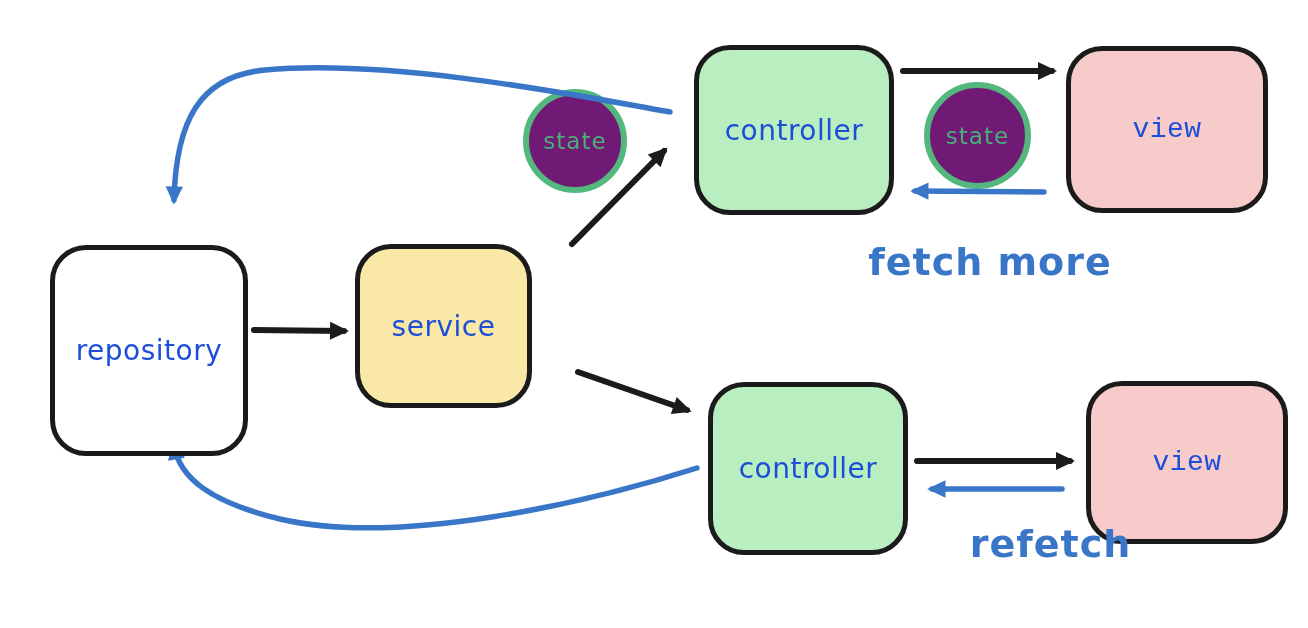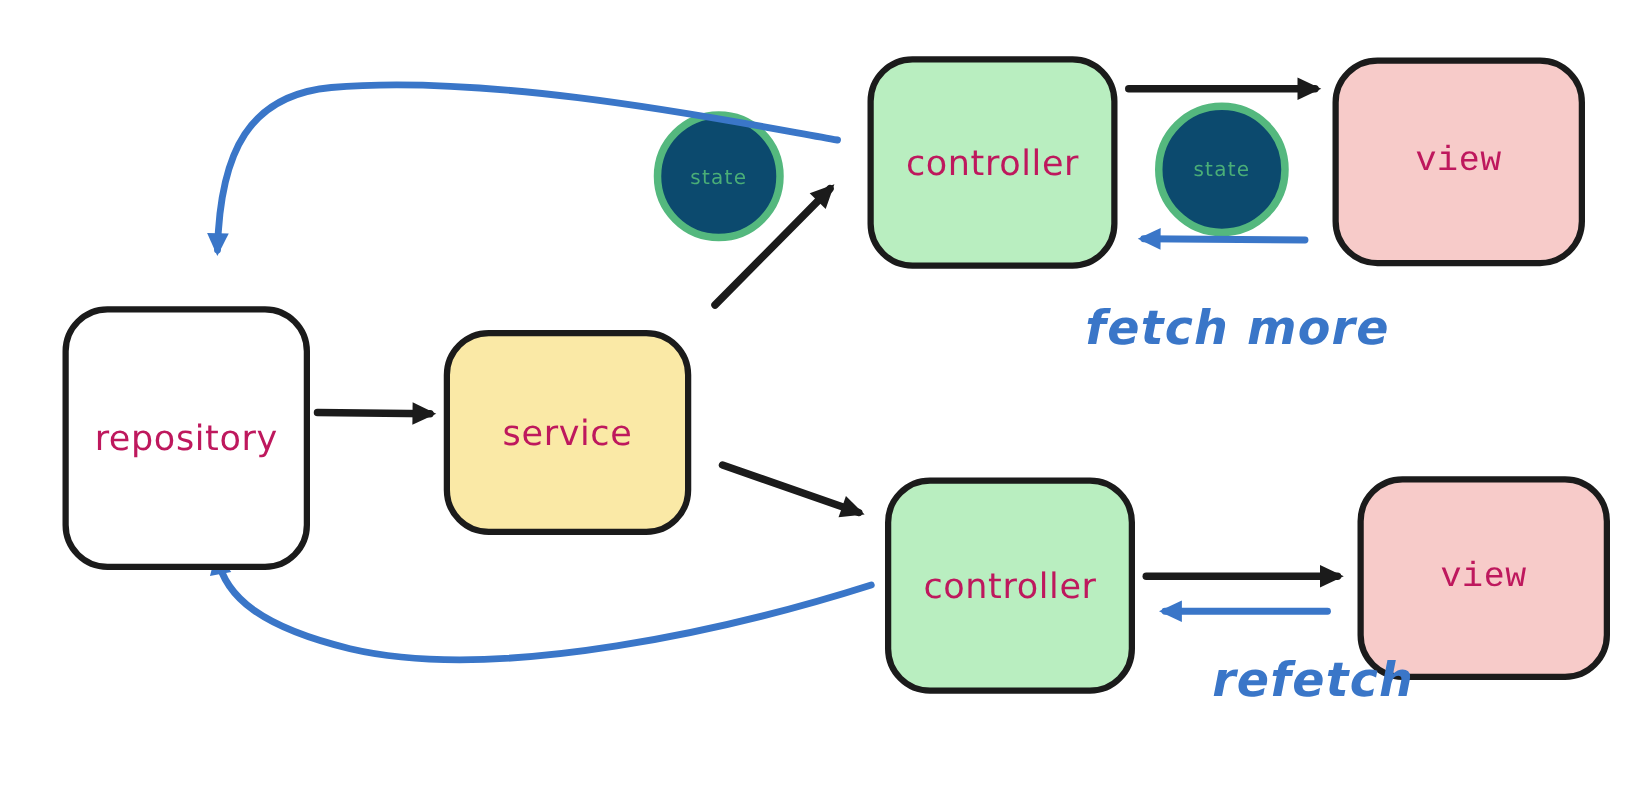--- a/index.html
+++ b/index.html
@@ -4,41 +4,41 @@
 <style>
   html,body{margin:0;padding:0;background:#ffffff;}
   #stage{
     position:relative; width:1308px; height:628px; background:#ffffff;
     overflow:hidden; font-family:"DejaVu Sans", sans-serif;
   }
   .node{
     position:absolute; box-sizing:border-box;
     border:5px solid #1b1b1b; border-radius:36px;
     display:flex; align-items:center; justify-content:center;
-    font-size:28px; color:#be185d; letter-spacing:0.5px;
+    font-size:28px; color:#1d4ed8; letter-spacing:0.5px;
   }
   .node.white{ background:#ffffff; }
   .node.yellow{ background:#fae9a6; }
   .node.green{ background:#b9eec0; }
   .node.pink{ background:#f7cbc9;font-family:Liberation Mono, monospace; }
   .state-circle{
     position:absolute; box-sizing:border-box;
     border:6px solid #54b87e; border-radius:50%;
-    background:#0c4a6e; color:#4aae77;
+    background:#701a75; color:#4aae77;
     display:flex; align-items:center; justify-content:center;
-    font-size:16px; letter-spacing:1px; z-index:1;
+    font-size:23px; letter-spacing:1px; z-index:1;
   }
   #arrows{ position:absolute; left:0; top:0; z-index:2; }
   .node, .flow-label{ z-index:3; }
   .flow-label{
     position:absolute; color:#3a76c8; font-size:38px; font-weight:bold;
-    letter-spacing:1px; text-align:center;font-style:italic;
+    letter-spacing:1px; text-align:center;
   }
   #n-repository{ left:50px;  top:245px; width:198px; height:211px; }
-  #n-service   { left:355px; top:244px; width:198px; height:164px;margin-top:20px; }
+  #n-service   { left:355px; top:244px; width:177px; height:164px; }
   #n-controller-top{ left:694px; top:45px;  width:200px; height:170px; }
   #n-view-top  { left:1066px; top:46px; width:202px; height:167px; }
   #n-controller-bottom{ left:708px; top:382px; width:200px; height:173px; }
   #n-view-bottom{ left:1086px; top:381px; width:202px; height:163px; }
   #c-state-left { left:523px; top:89px; width:104px; height:104px; }
   #c-state-right{ left:924px; top:82px; width:107px; height:107px; }
   #l-fetch-more{ left:850px; top:240px; width:280px; }
   #l-refetch  { left:948px; top:522px; width:205px; }
 </style>
 </head>

